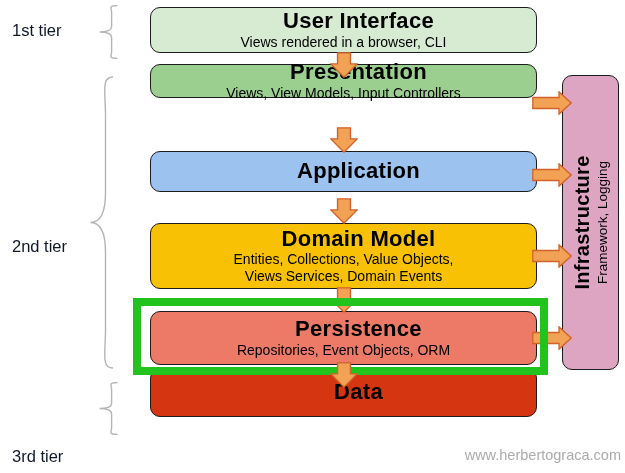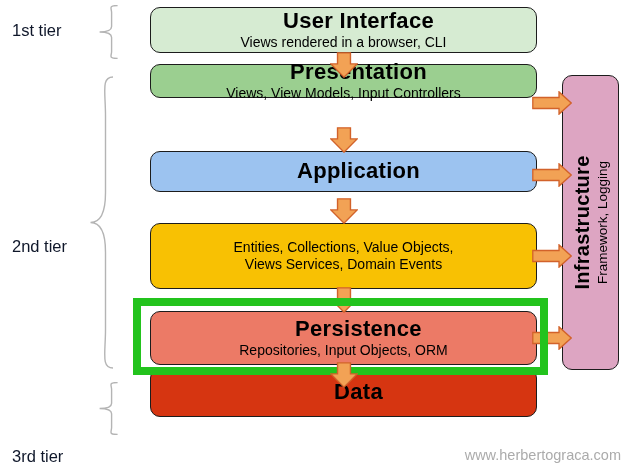--- a/index.html
+++ b/index.html
@@ -124,27 +124,28 @@
   <div class="box b-pres">
     <div class="layer-title">Presentation</div>
     <div class="layer-sub">Views, View Models, Input Controllers</div>
   </div>
 
   <div class="box b-app">
     <div class="layer-title">Application</div>
   </div>
 
   <div class="box b-dom">
+    <div class="layer-title">Domain Model</div>
     <div class="layer-sub">Entities, Collections, Value Objects,
 Views Services, Domain Events</div>
   </div>
 
   <div class="box b-per">
     <div class="layer-title">Persistence</div>
-    <div class="layer-sub">Repositories, Input Objects, ORM</div>
+    <div class="layer-sub">Repositories, Event Objects, ORM</div>
   </div>
 
   <div class="box b-dat">
     <div class="layer-title">Data</div>
   </div>
 
   <div class="infra">
     <div class="infra-rotate">
       <div class="infra-title">Infrastructure</div>
       <div class="infra-sub">Framework, Logging</div>

